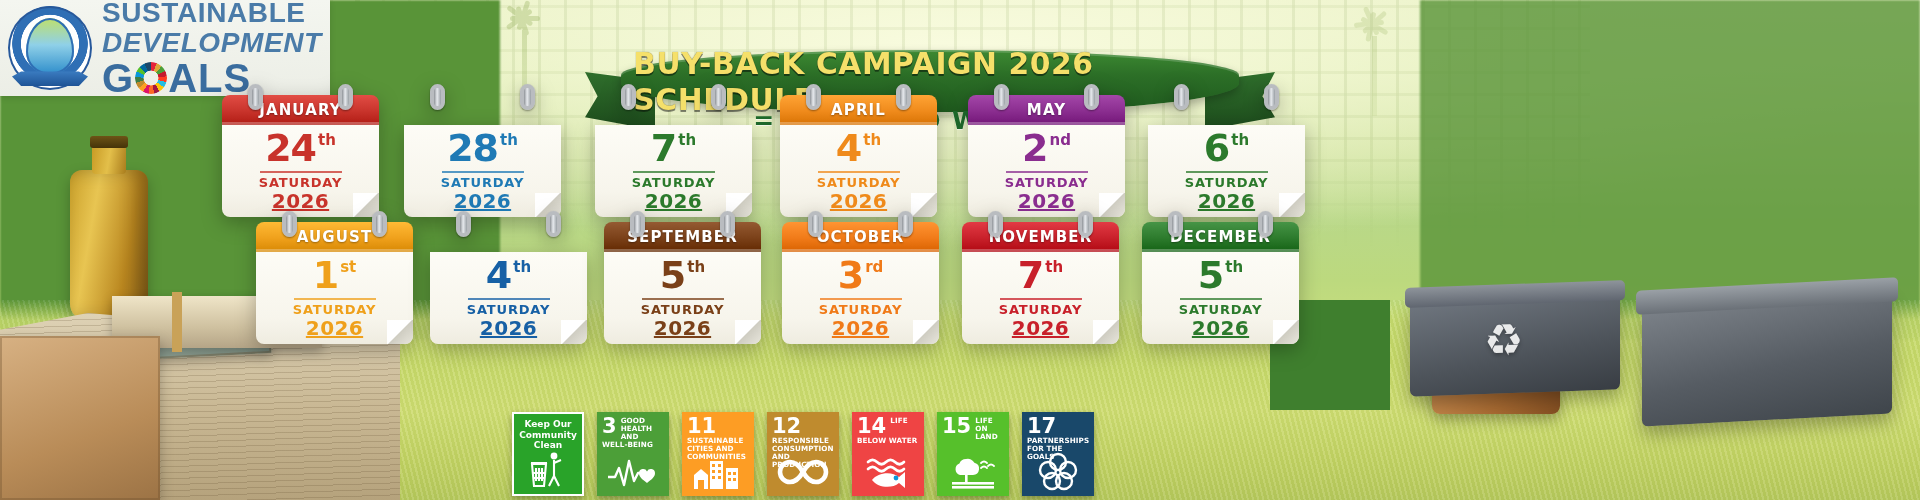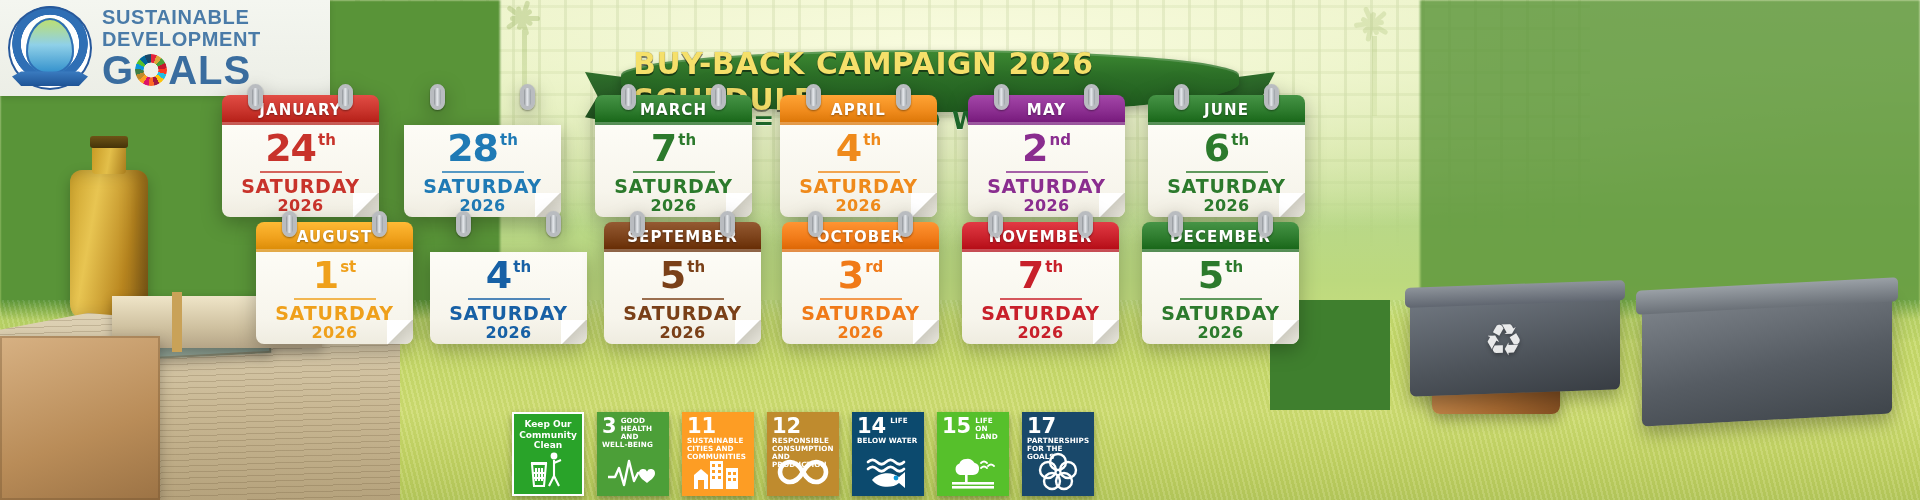--- a/index.html
+++ b/index.html
@@ -153,23 +153,23 @@
     border-radius:50% 50% 45% 45%/60% 60% 40% 40%;
     box-shadow:inset 0 0 0 2px #2f6fb5;
   }
   .crest .ribbon {
     position:absolute; left:4px; bottom:4px; width:76px; height:16px;
     background:linear-gradient(180deg,#3d7fc4,#1f5496);
     clip-path:polygon(0 40%,12% 10%,88% 10%,100% 40%,88% 100%,12% 100%);
   }
   .sdg-wordmark { line-height:1; color:#3b6c9e; }
   .sdg-wordmark .l1, .sdg-wordmark .l2 {
-    font-weight:bold; font-size:20px; letter-spacing:.6px; color:#4a7ba8;
-  }
-  .sdg-wordmark .l2 { margin-top:2px; }
+    font-weight:bold; font-size:28px; letter-spacing:.6px; color:#4a7ba8;
+  }
+  .sdg-wordmark .l2 { margin-top:2px;font-style:italic; }
   .sdg-wordmark .goals {
     font-weight:bold; font-size:40px; letter-spacing:1px; color:#3a6d9f;
     display:flex; align-items:center; margin-top:1px;
   }
   .goals .wheel {
     width:32px; height:32px; border-radius:50%; margin:0 1px;
     background:conic-gradient(#e5243b 0 21deg,#dda63a 21deg 42deg,#4c9f38 42deg 63deg,#c5192d 63deg 84deg,
       #ff3a21 84deg 105deg,#26bde2 105deg 126deg,#fcc30b 126deg 147deg,#a21942 147deg 168deg,
       #fd6925 168deg 189deg,#dd1367 189deg 210deg,#fd9d24 210deg 231deg,#bf8b2e 231deg 252deg,
       #3f7e44 252deg 273deg,#0a97d9 273deg 294deg,#56c02b 294deg 315deg,#00689d 315deg 336deg,#19486a 336deg 360deg);
@@ -245,24 +245,24 @@
   .day {
     font-weight:bold; font-size:38px; font-family:"DejaVu Sans", sans-serif;
     letter-spacing:-1px;
   }
   .suffix {
     font-weight:bold; font-size:15px; margin-top:4px; margin-left:2px;
     font-family:"DejaVu Sans", sans-serif;
   }
   .rule { width:82px; height:2px; margin:4px 0 3px; opacity:.75; }
   .dow, .yr {
-    font-weight:bold; font-size:19px; letter-spacing:.8px; line-height:1.1;
+    font-weight:bold; font-size:13px; letter-spacing:.8px; line-height:1.1;
     font-family:"DejaVu Sans", sans-serif;
   }
-  .yr { font-size:16px; letter-spacing:.4px; }
+  .yr { font-size:20px; letter-spacing:.4px;text-decoration:underline; }
 
   
   .sdg-strip {
     position:absolute; left:512px; top:412px; height:84px;
     display:flex; align-items:flex-start; gap:13px;
   }
   .sdg-badge {
     width:72px; height:84px; position:relative;
     box-shadow:0 3px 7px rgba(0,0,0,.3);
     padding:5px 5px 0 5px; color:#fff; overflow:hidden;
@@ -383,23 +383,20 @@
             <span class="suffix" style="color:#1f7ab5">th</span>
           </div>
           <div class="rule" style="background:#1f7ab5"></div>
           <span class="dow" style="color:#1f7ab5">SATURDAY</span>
           <span class="yr" style="color:#1f7ab5">2026</span>
         </div>
       </div>
       <div class="card" style="left: 595px; top: 95px;">
         <span class="ring-l"></span>
         <span class="ring-r"></span>
-        <div class="head" style="background:linear-gradient(180deg,#469446,#2c7a2c 55%,#146214)">
-          <span class="month">MARCH</span>
-        </div>
         <div class="body">
           <div class="daywrap">
             <span class="day" style="color:#2c7a2c">7</span>
             <span class="suffix" style="color:#2c7a2c">th</span>
           </div>
           <div class="rule" style="background:#2c7a2c"></div>
           <span class="dow" style="color:#2c7a2c">SATURDAY</span>
           <span class="yr" style="color:#2c7a2c">2026</span>
         </div>
       </div>
@@ -431,23 +428,20 @@
             <span class="suffix" style="color:#8a2d8f">nd</span>
           </div>
           <div class="rule" style="background:#8a2d8f"></div>
           <span class="dow" style="color:#8a2d8f">SATURDAY</span>
           <span class="yr" style="color:#8a2d8f">2026</span>
         </div>
       </div>
       <div class="card" style="left: 1148px; top: 95px;">
         <span class="ring-l"></span>
         <span class="ring-r"></span>
-        <div class="head" style="background:linear-gradient(180deg,#469446,#2c7a2c 55%,#146214)">
-          <span class="month">JUNE</span>
-        </div>
         <div class="body">
           <div class="daywrap">
             <span class="day" style="color:#2c7a2c">6</span>
             <span class="suffix" style="color:#2c7a2c">th</span>
           </div>
           <div class="rule" style="background:#2c7a2c"></div>
           <span class="dow" style="color:#2c7a2c">SATURDAY</span>
           <span class="yr" style="color:#2c7a2c">2026</span>
         </div>
       </div>
@@ -596,21 +590,21 @@
       </div>
       <div class="sdg-badge" style="background: rgb(191, 139, 46);">
         <span class="num">12</span>
         <div class="nm">RESPONSIBLE CONSUMPTION AND PRODUCTION</div>
         <div class="glyph">
           <svg class="ic" width="52" height="30" viewBox="0 0 52 30" fill="none" stroke="#fff" stroke-width="4.6" stroke-linecap="round">
             <path d="M26 15c-4-7-8-10-13-10a10 10 0 000 20c5 0 9-3 13-10 4-7 8-10 13-10a10 10 0 010 20c-5 0-9-3-13-10z"></path>
           </svg>
         </div>
       </div>
-      <div class="sdg-badge" style="background: #0c4a6e;">
+      <div class="sdg-badge" style="background: #ef4444;">
         <span class="num">14</span>
         <div class="nm">LIFE BELOW WATER</div>
         <div class="glyph">
           <svg class="ic" width="52" height="34" viewBox="0 0 52 34" fill="#fff">
             <g fill="none" stroke="#fff" stroke-width="2.6" stroke-linecap="round">
               <path d="M6 7c3-3 6-3 9 0s6 3 9 0 6-3 9 0 6 3 9 0"></path>
               <path d="M6 14c3-3 6-3 9 0s6 3 9 0 6-3 9 0 6 3 9 0"></path>
             </g>
             <path d="M10 25c6-8 20-9 27-3l6-5v16l-6-5c-7 6-21 5-27-3z"></path>
             <circle cx="34" cy="23" r="2.4" fill="#0a97d9"></circle>

